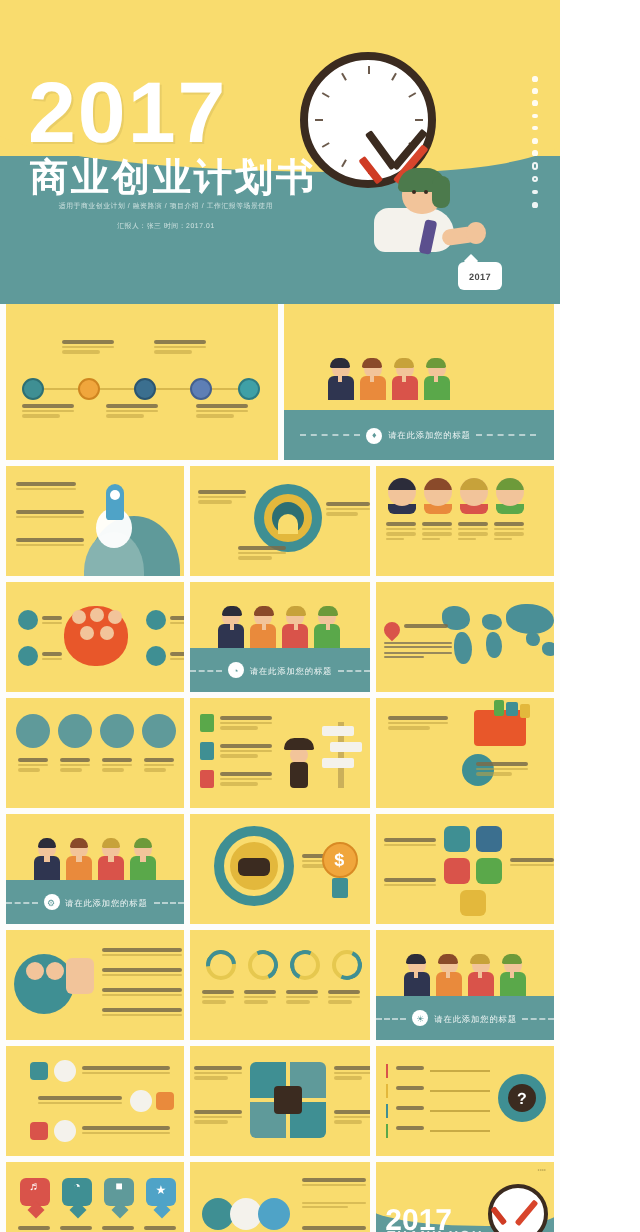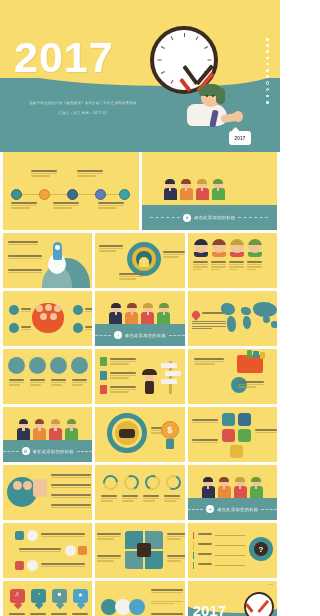--- a/index.html
+++ b/index.html
@@ -218,20 +218,21 @@
       <div class="p-arm"></div>
       <div class="p-hand"></div>
       <div class="p-head"></div>
       <div class="p-hair"></div>
       <div class="p-hair2"></div>
       <div class="p-eye"></div>
       <div class="p-eye2"></div>
     </div>
 
     <div class="year-big">2017</div>
+    <div class="cover-title">商业创业计划书</div>
     <div class="cover-sub">适用于商业创业计划 / 融资路演 / 项目介绍 / 工作汇报等场景使用</div>
     <div class="cover-sub2">汇报人：张三   时间：2017.01</div>
 
     <div class="badge2017">2017</div>
 
     <div class="dots-col">
       <i></i>
         <i></i>
         <i></i>
         <i></i>

